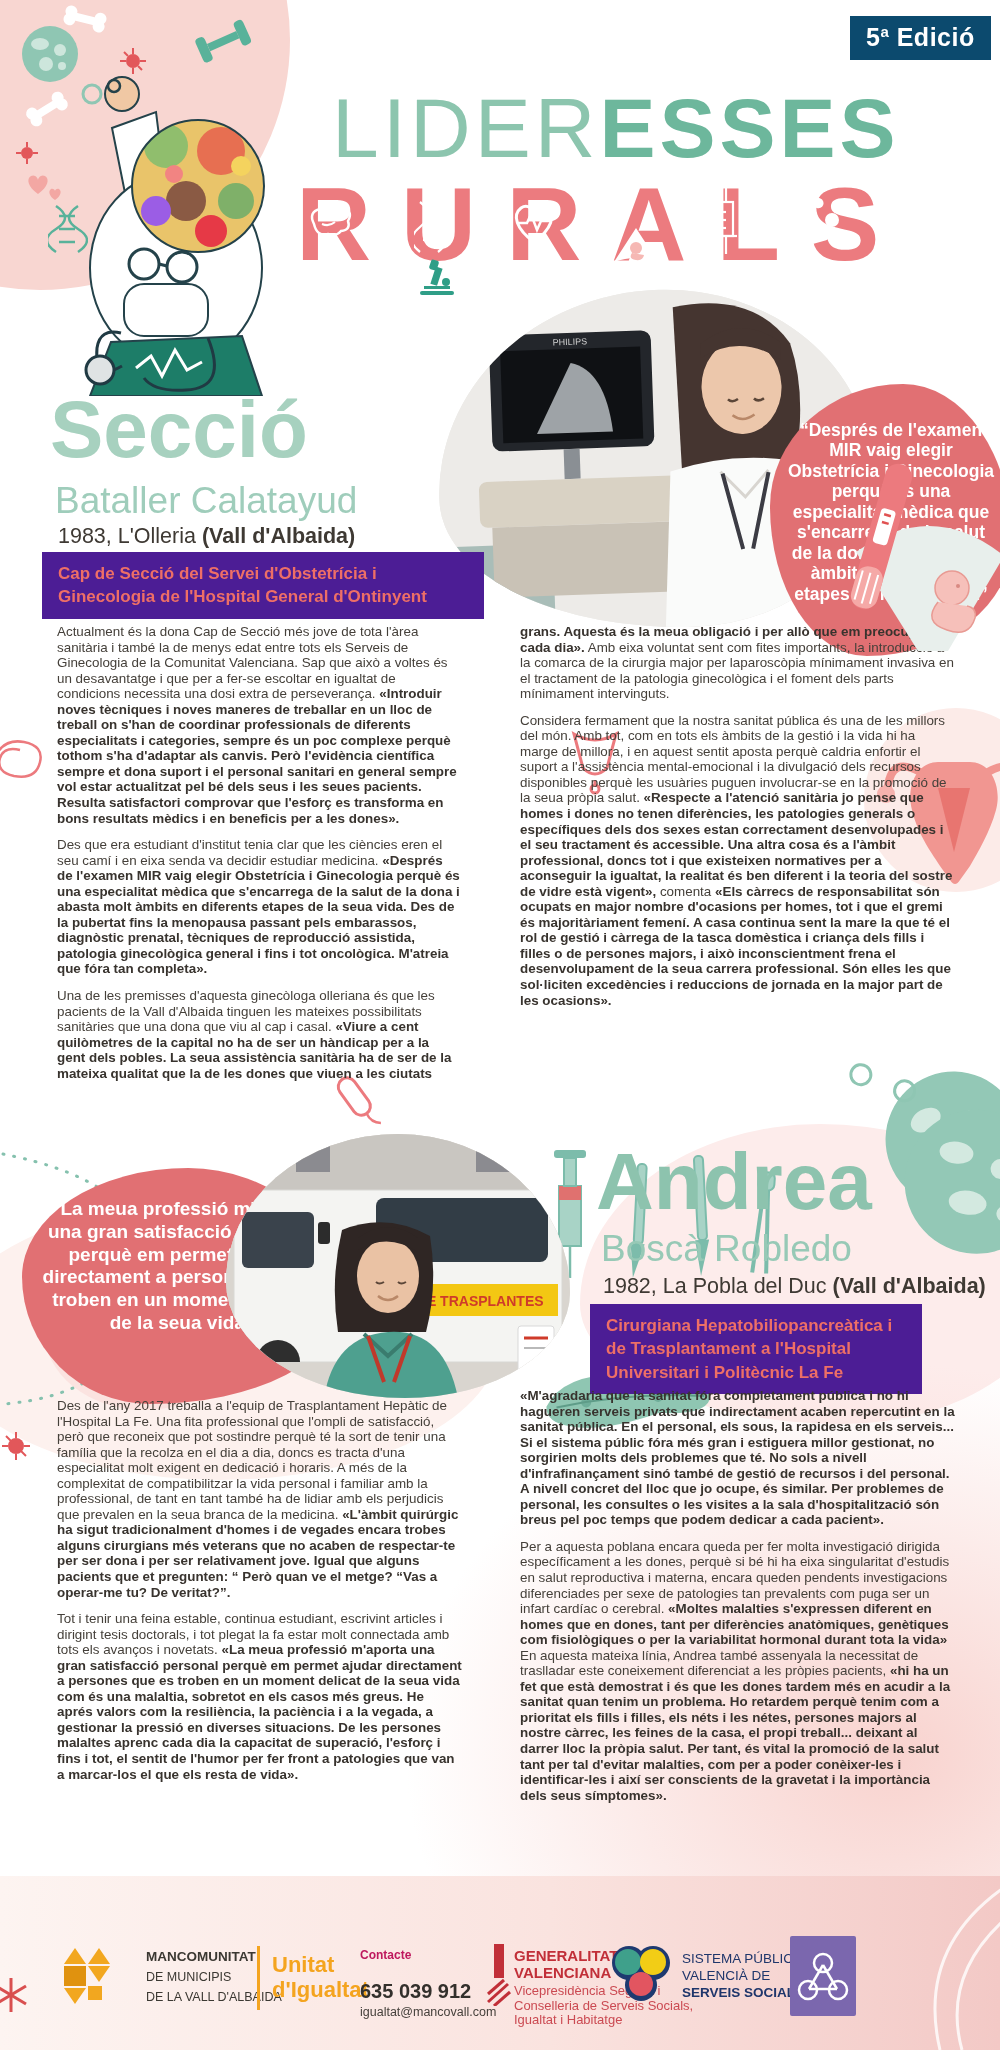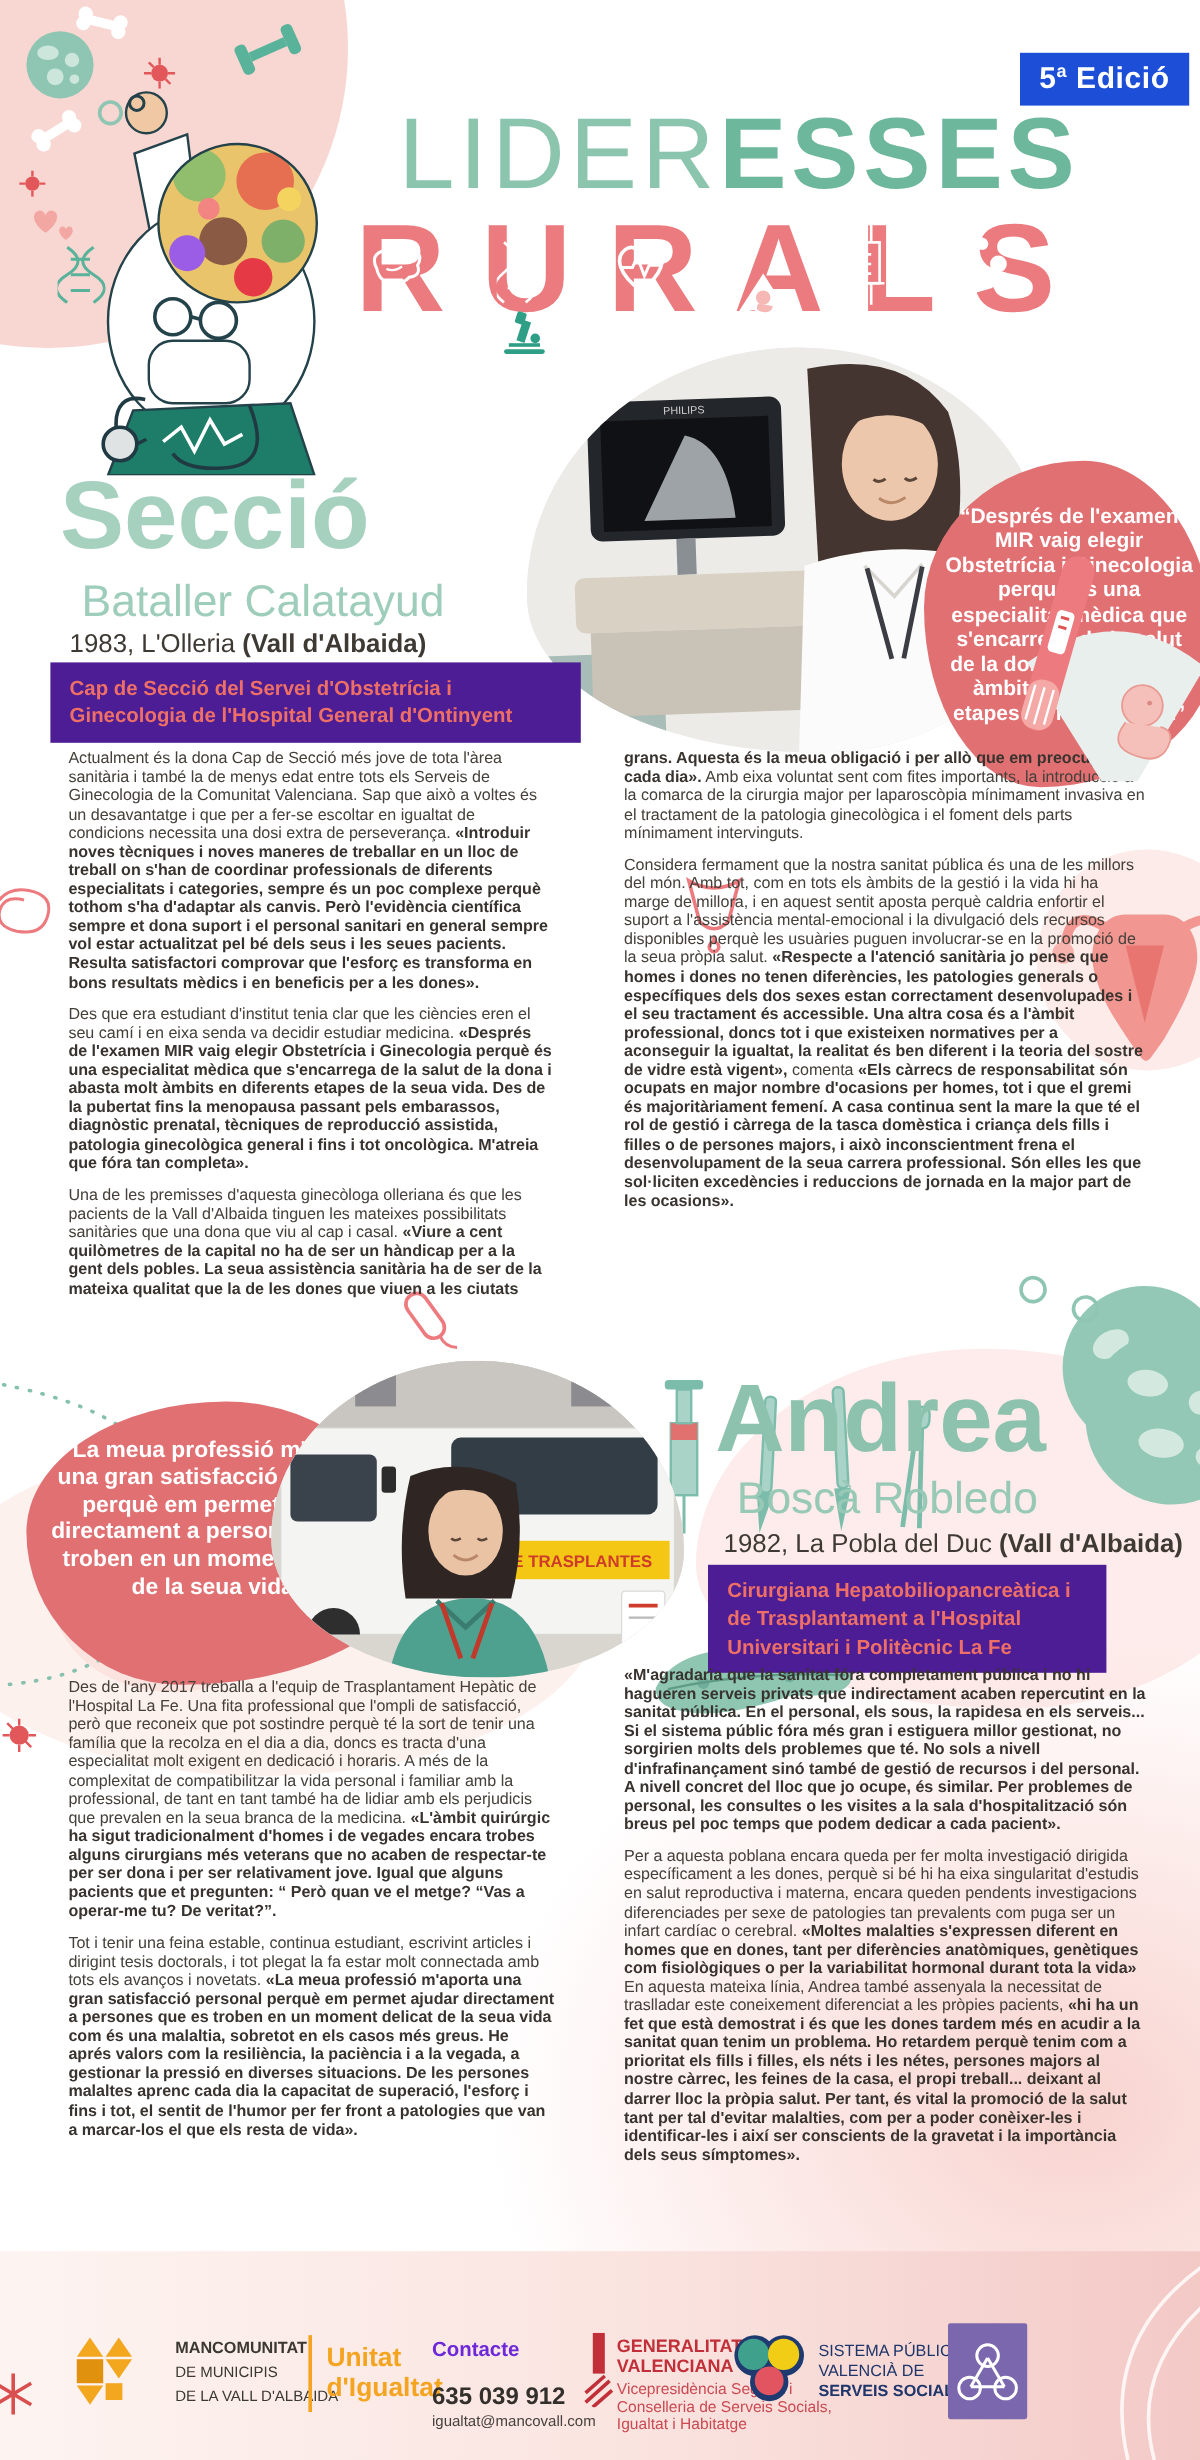--- a/index.html
+++ b/index.html
@@ -3,36 +3,36 @@
 <meta charset="utf-8">
 <style>
   html,body{margin:0;padding:0;background:#9a9a9a;}
   .page{position:relative;width:1000px;height:2050px;background:#ffffff;overflow:hidden;
         font-family:"Liberation Sans",sans-serif;margin:0 auto;}
   .abs{position:absolute;}
   .z0{z-index:0}.z1{z-index:1}.z2{z-index:2}.z3{z-index:3}
 
   
   .pink-circle{left:-210px;top:-210px;width:500px;height:500px;border-radius:50%;background:#f8d6d1;}
-  .badge{left:850px;top:44px;background:#1d4ed8;color:#fff;font-weight:700;font-size:25px;
+  .badge{left:850px;top:16px;background:#0c4a6e;color:#fff;font-weight:700;font-size:25px;
          padding:7px 16px 8px;letter-spacing:.5px;}
   .badge sup{font-size:15px;}
   .title-lider{left:332px;top:86px;font-size:84px;letter-spacing:4px;line-height:1;}
   .title-lider .lt{color:#8cc5ae;font-weight:400;}
   .title-lider .bd{color:#6db79c;font-weight:700;}
   .title-rurals{left:296px;top:172px;font-size:104px;font-weight:700;letter-spacing:30px;
                 line-height:1;color:#ec7b7f;}
   .title-sub{left:270px;top:316px;width:640px;text-align:center;font-size:21px;letter-spacing:11px;
              color:#3fae97;}
 
   
   .pname{font-size:80px;font-weight:700;line-height:1;}
   .pname.agueda{left:50px;top:390px;color:#a7d1bf;}
   .pname.andrea{left:596px;top:1142px;color:#8dc3ae;}
-  .psurname{font-size:37px;line-height:1;margin-left:13px;}
+  .psurname{font-size:37px;line-height:1;}
   .psurname.agueda{left:55px;top:482px;color:#9fcdbb;}
   .psurname.andrea{left:601px;top:1230px;color:#97c9b6;}
   .pbirth{font-size:21.5px;color:#3e3933;}
   .pbirth.agueda{left:58px;top:524px;}
   .pbirth.andrea{left:603px;top:1274px;}
   .pbirth .b{font-weight:700;}
   .rolebox{background:#4c1d95;color:#ee6f66;font-weight:700;font-size:17px;line-height:1.38;
            padding:10px 16px;box-sizing:border-box;}
   .rolebox.agueda{left:42px;top:552px;width:442px;}
   .rolebox.andrea{left:590px;top:1304px;width:332px;}
@@ -70,21 +70,21 @@
         background:radial-gradient(ellipse at 65% 55%, rgba(247,203,198,.85), rgba(247,203,198,0) 70%);}
   .bottom-band{left:0;top:1876px;width:1000px;height:174px;
         background:linear-gradient(90deg,#fdf4f1 0%,#fae3df 55%,#f3c9c6 100%);}
 
   
   .manc-text{left:146px;top:1947px;color:#3b3832;line-height:20px;font-size:12.5px;}
   .manc-text .l1{font-weight:700;font-size:13.5px;}
   .divider{left:257px;top:1946px;width:3px;height:64px;background:#f4a41f;}
   .unitat{left:272px;top:1952px;color:#f4a41f;font-weight:700;font-size:22px;line-height:25px;}
   .contact{left:360px;top:1948px;}
-  .contact .lbl{color:#6d28d9;font-weight:700;font-size:17px;}
+  .contact .lbl{color:#be185d;font-weight:700;font-size:12px;}
   .contact .phone{color:#33302c;font-weight:700;font-size:20px;margin-top:18px;}
   .contact .email{color:#46413c;font-size:12.5px;margin-top:2px;}
   .gva-text{left:514px;top:1948px;}
   .gva-text .main{color:#c12f38;font-weight:700;font-size:15px;line-height:16.5px;}
   .gva-text .sub{color:#cb4a52;font-size:13px;line-height:9.5px;margin-top:5px;}
   .sistema-text{left:682px;top:1950px;color:#1f366b;font-size:13.5px;line-height:17px;}
   .sistema-text .l3{font-weight:700;}
   .purple-logo{left:790px;top:1936px;width:66px;height:80px;background:#7b67ae;border-radius:2px;
         display:flex;align-items:center;justify-content:center;}
 </style>

